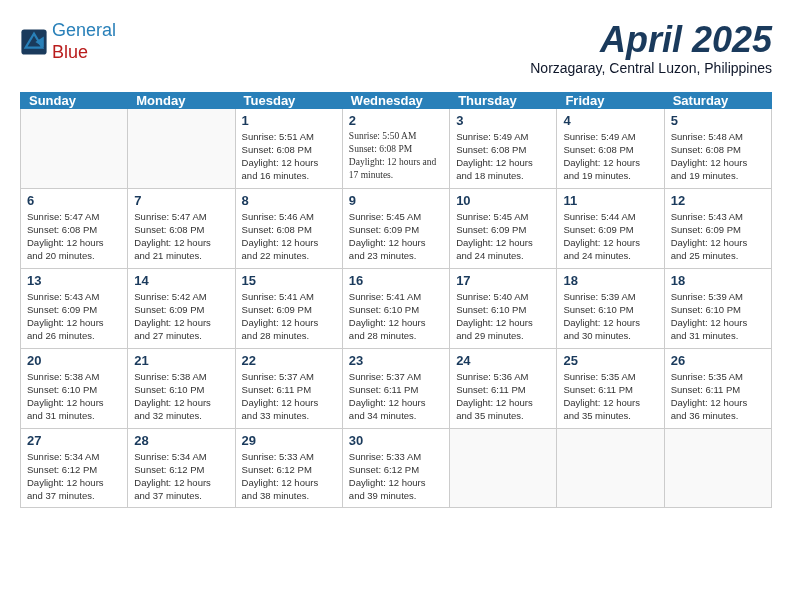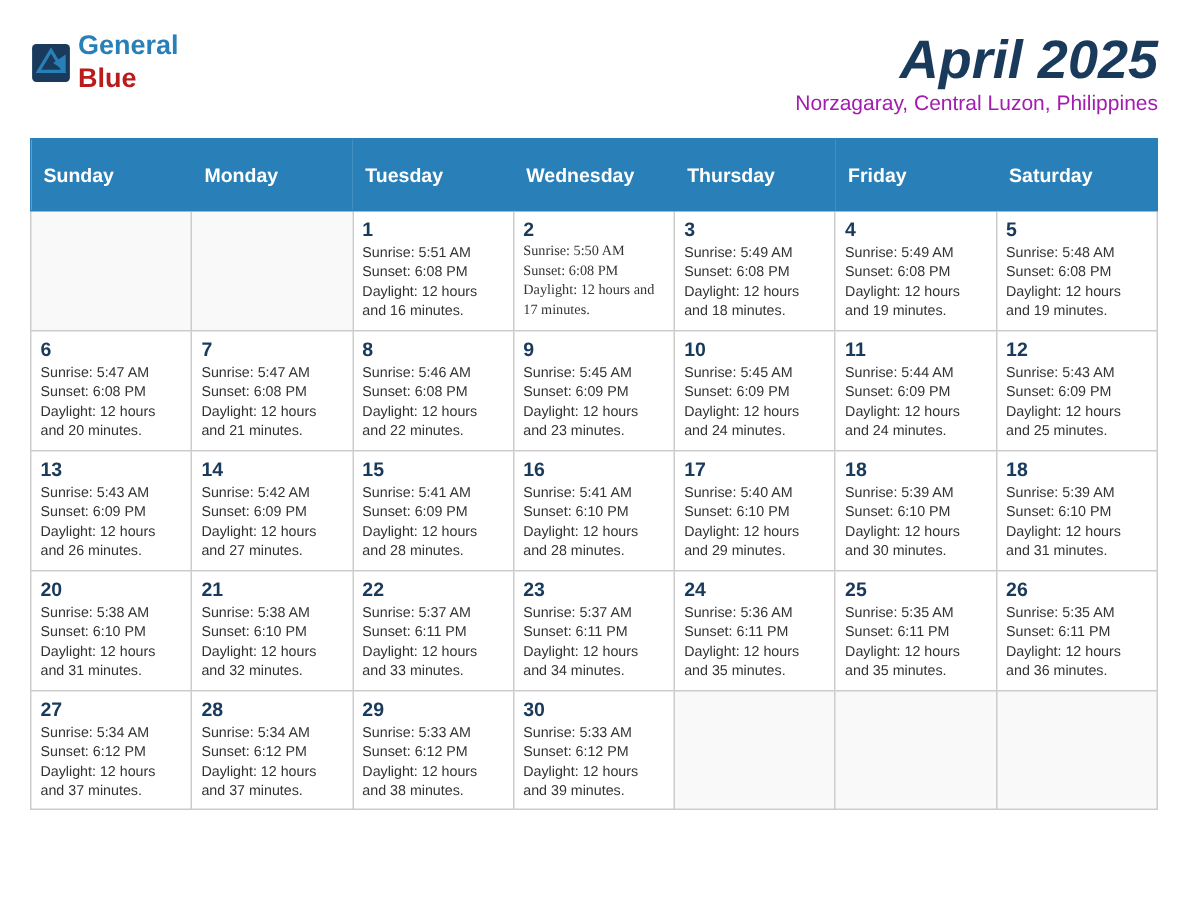--- a/index.html
+++ b/index.html
@@ -15,21 +15,21 @@
       justify-content: space-between;
       align-items: flex-start;
       margin-bottom: 16px;
     }
     .logo {
       display: flex;
       align-items: center;
     }
     .logo-text {
       font-size: 18px;
-      font-weight: bold;
+      font-weight: normal;
       color: #1a3a5c;
       line-height: 1.2;
     }
     .logo-text span {
       color: #2980b9;
     }
     .logo-icon {
       width: 28px;
       height: 28px;
       margin-right: 4px;
@@ -39,31 +39,31 @@
     }
     .month-title {
       font-size: 36px;
       font-weight: bold;
       color: #1a3a5c;
       line-height: 1.1;
       font-style: italic;
     }
     .subtitle {
       font-size: 14px;
-      color: #a21caf;
+      color: #0f172a;
     }
     table {
       width: 100%;
       border-collapse: collapse;
     }
     th {
       background-color: #2980b9;
       color: #fff;
       font-size: 13px;
-      padding: 16px 8px;
+      padding: 0 8px;
       text-align: left;
       border: 1px solid #2980b9;
     }
     td {
       border: 1px solid #ccc;
       vertical-align: top;
       padding: 4px 6px;
       font-size: 10px;
       color: #333;
       width: calc(100% / 7);

